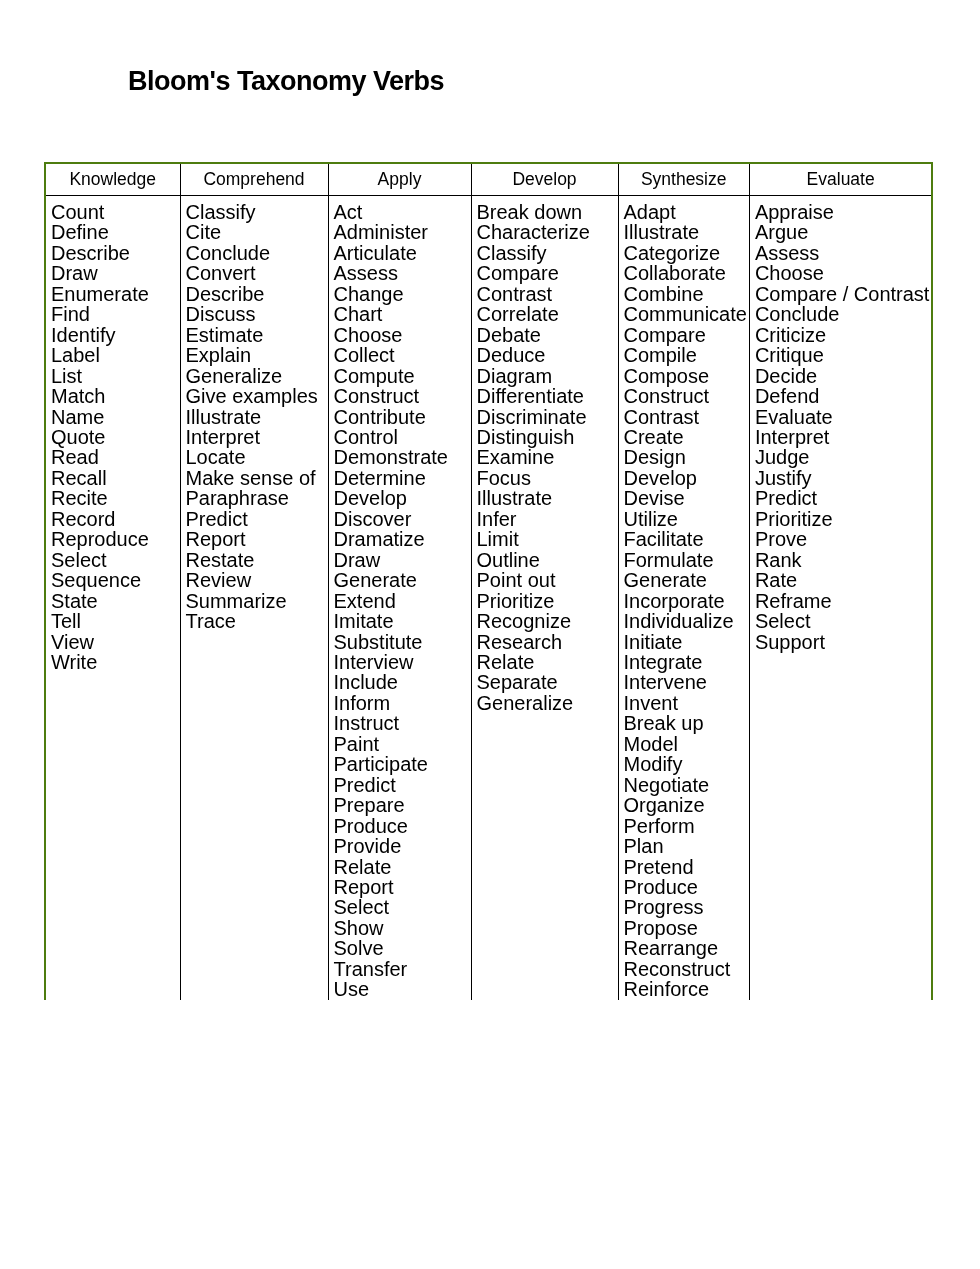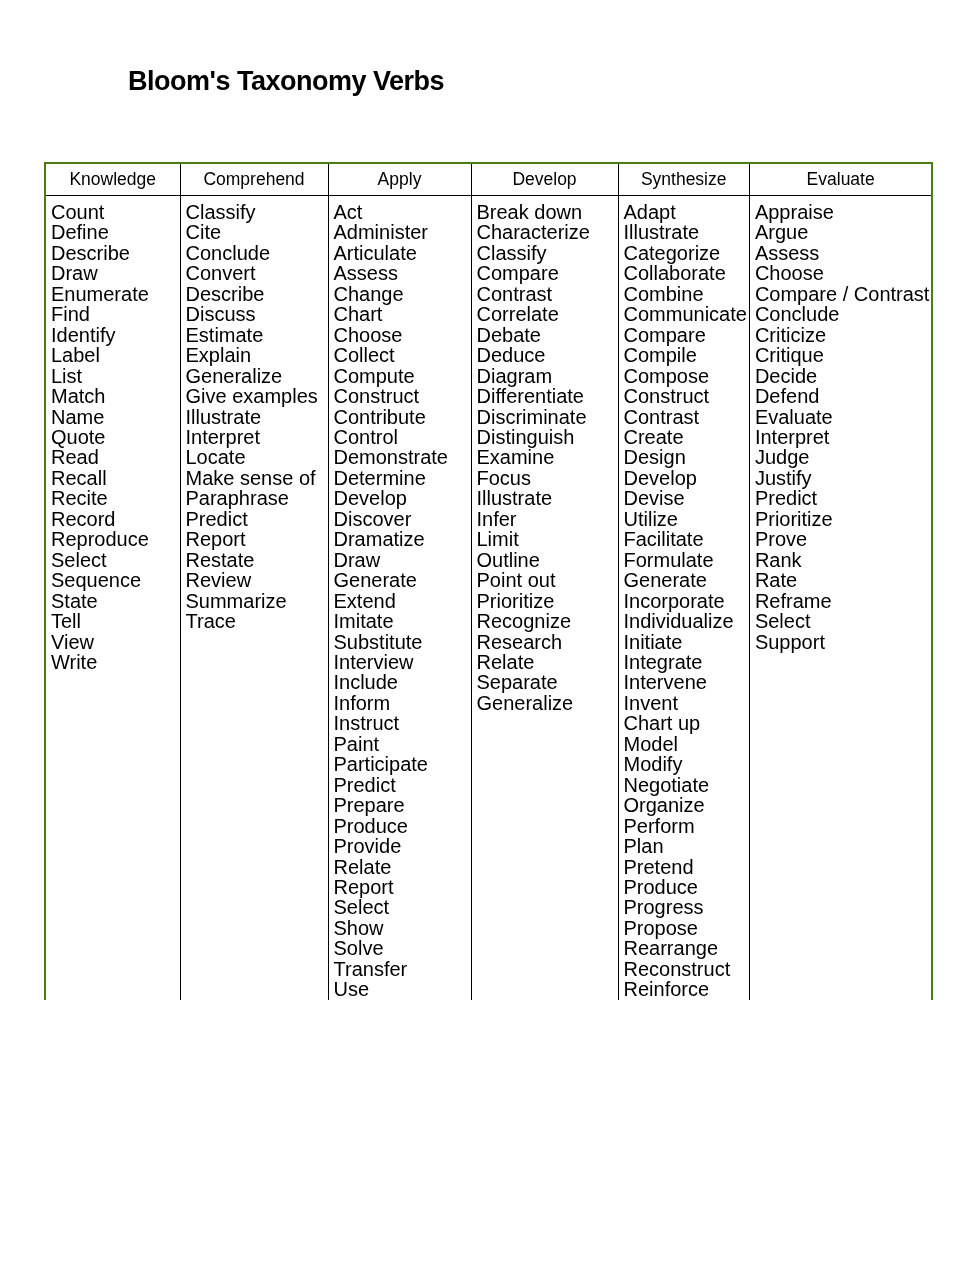--- a/index.html
+++ b/index.html
@@ -248,21 +248,21 @@
               <div>Utilize</div>
               <div>Facilitate</div>
               <div>Formulate</div>
               <div>Generate</div>
               <div>Incorporate</div>
               <div>Individualize</div>
               <div>Initiate</div>
               <div>Integrate</div>
               <div>Intervene</div>
               <div>Invent</div>
-              <div>Chart up</div>
+              <div>Break up</div>
               <div>Model</div>
               <div>Modify</div>
               <div>Negotiate</div>
               <div>Organize</div>
               <div>Perform</div>
               <div>Plan</div>
               <div>Pretend</div>
               <div>Produce</div>
               <div>Progress</div>
               <div>Propose</div>

